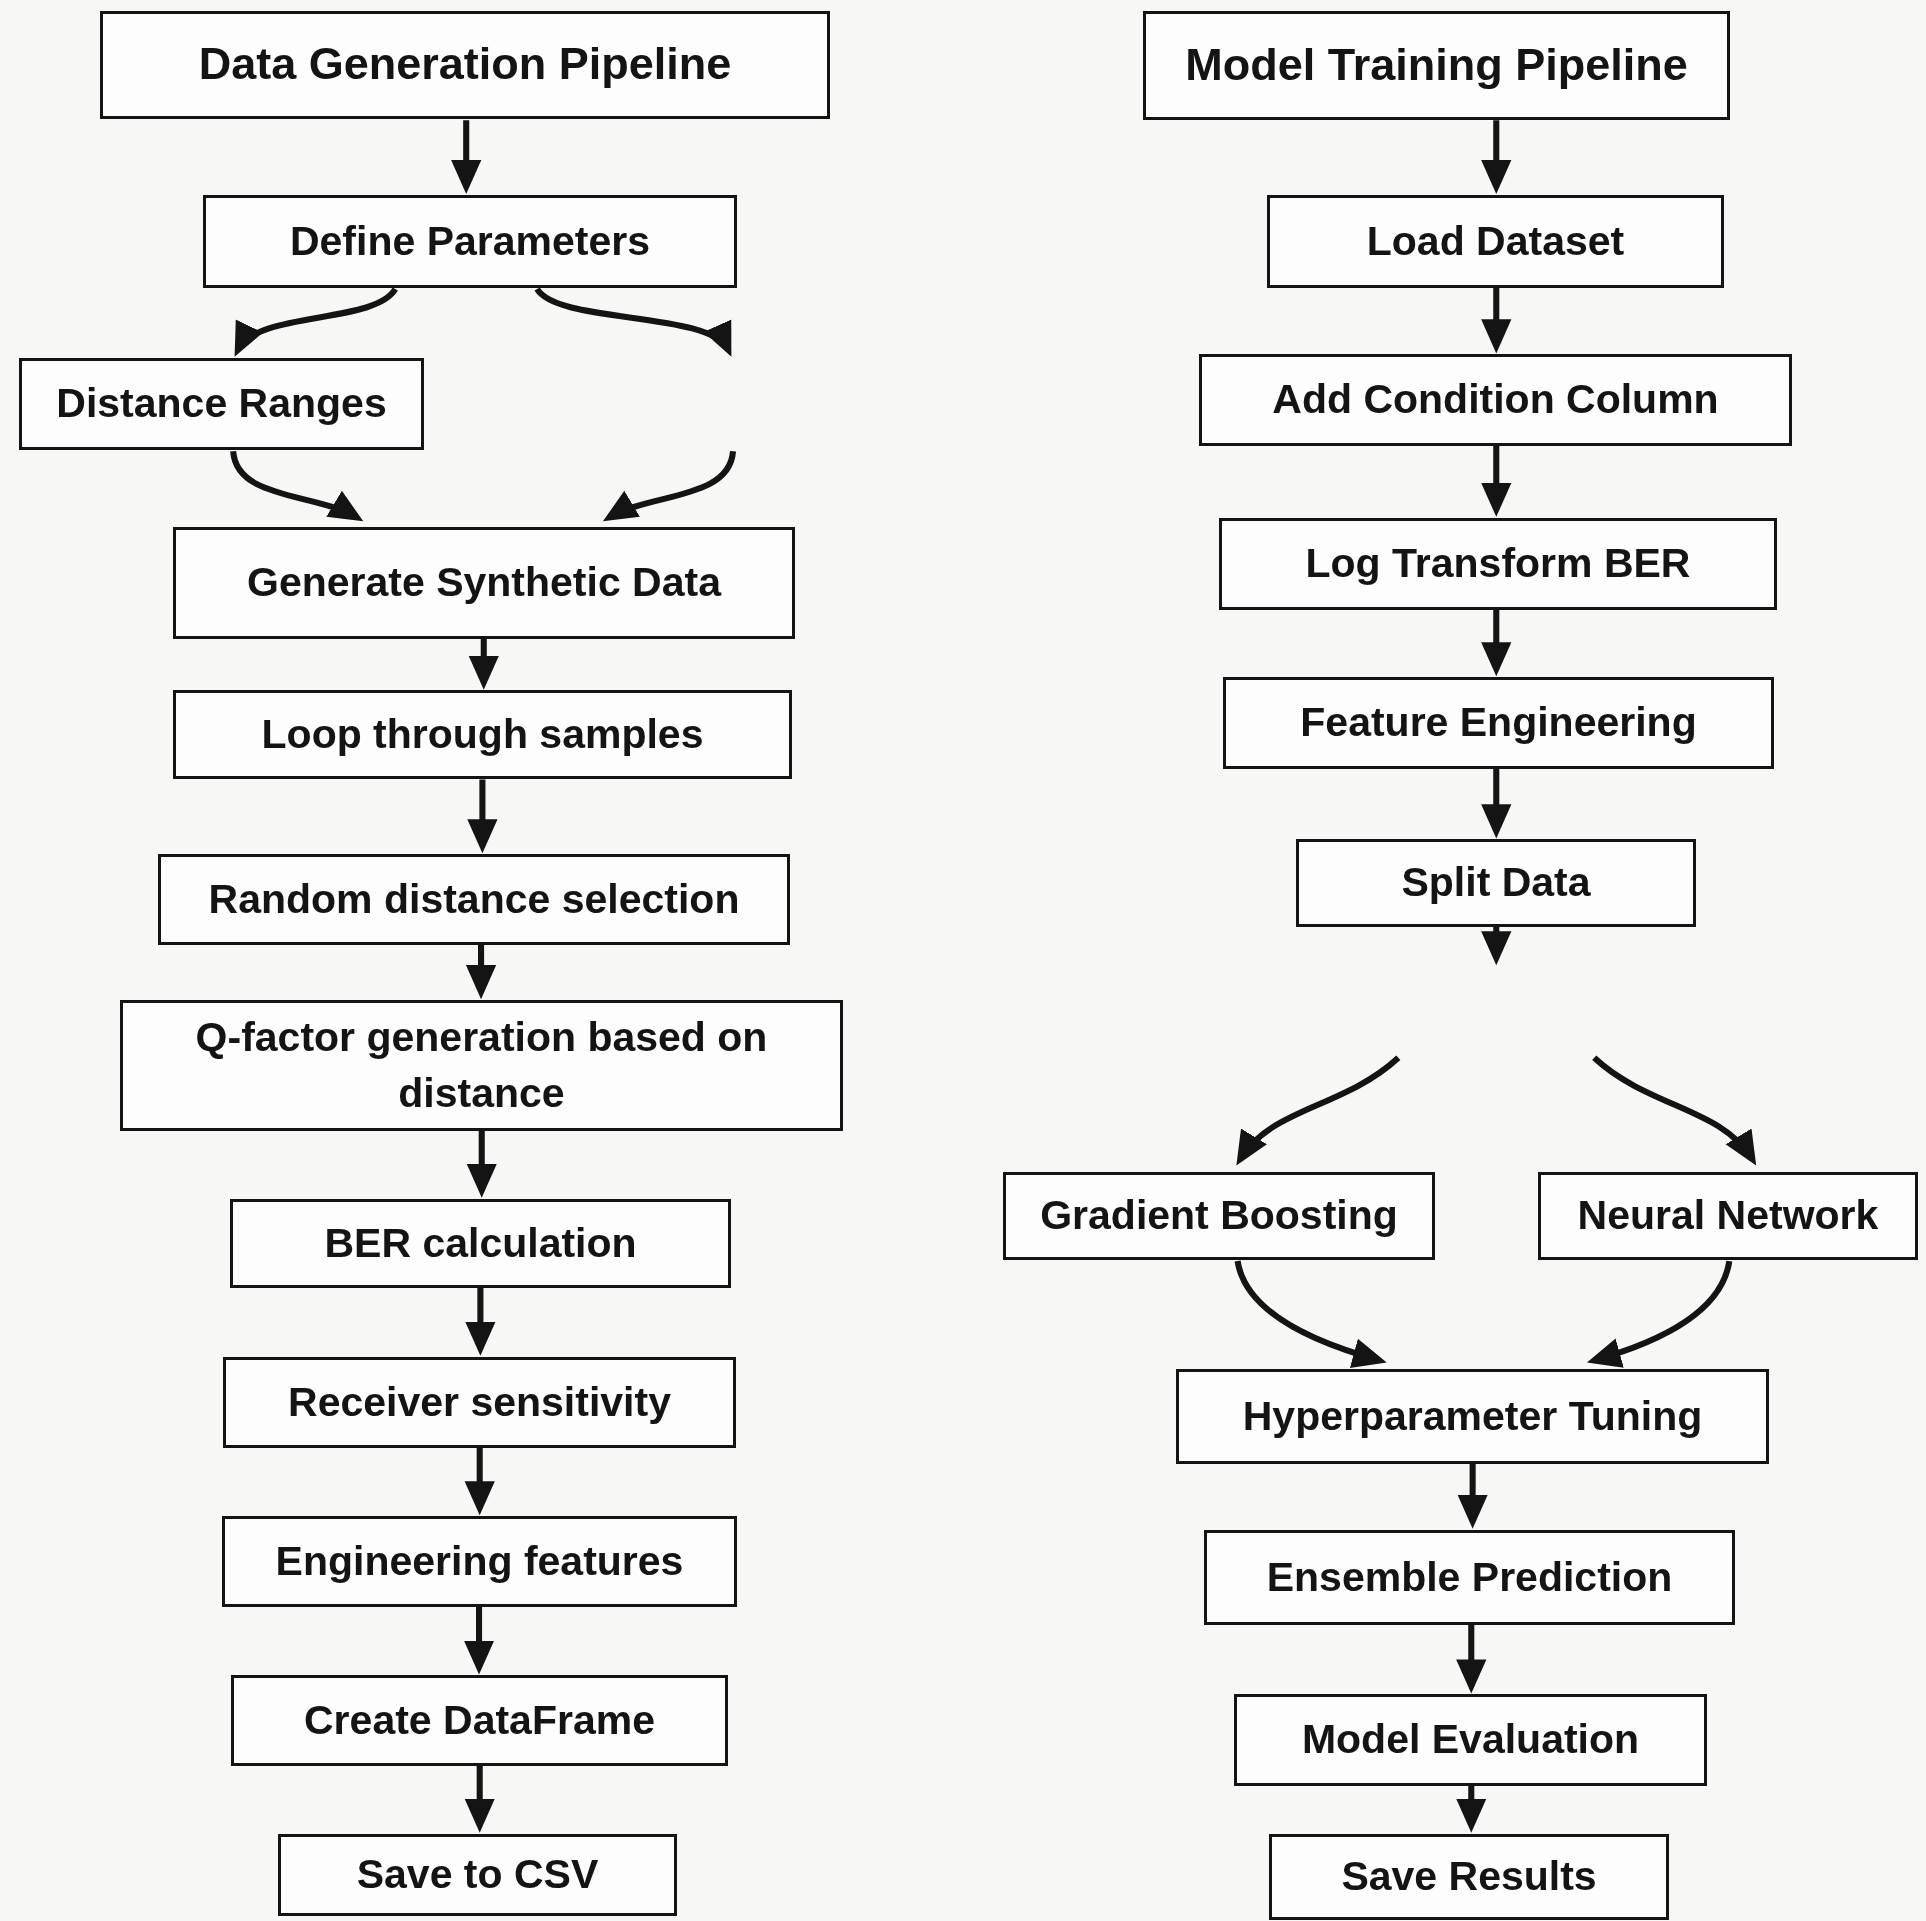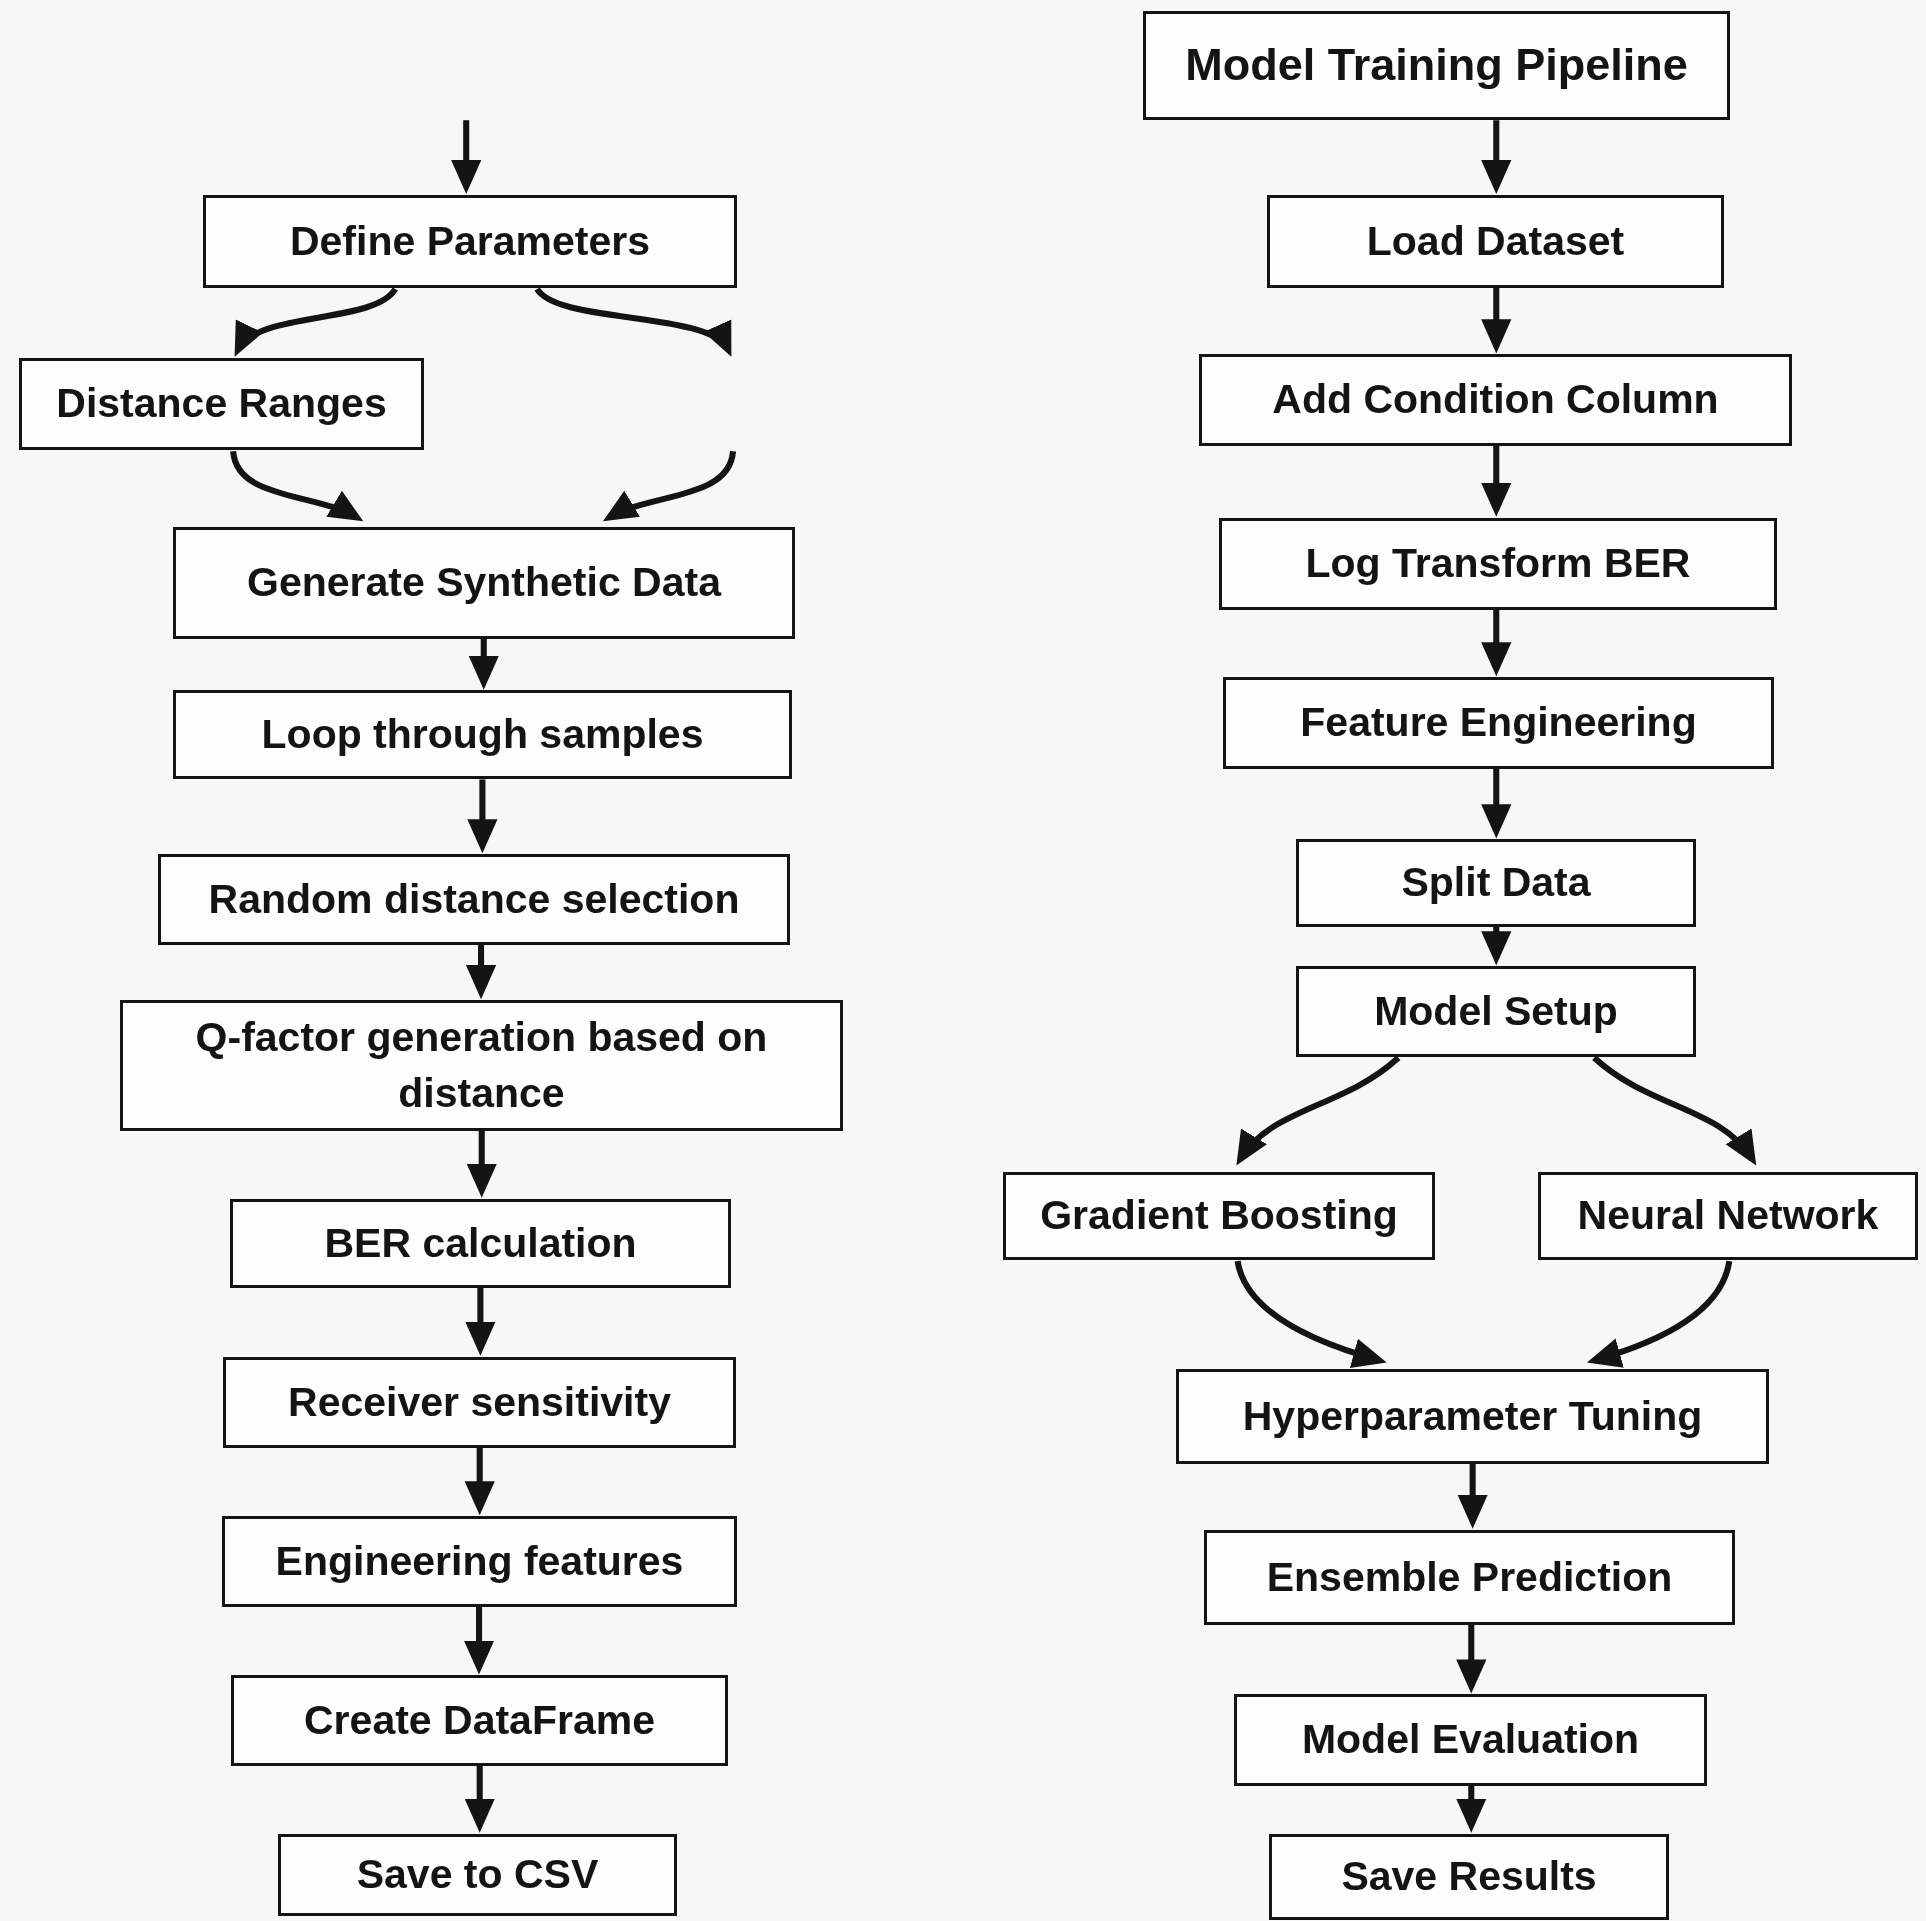--- a/index.html
+++ b/index.html
@@ -79,20 +79,23 @@
     <path class="flow" marker-end="url(#ah)" d="M2215 1372 L2215 1418"></path>
     <path class="flow" marker-end="url(#ah)" d="M2070 1566 C1990 1640, 1882 1640, 1836 1716"></path>
     <path class="flow" marker-end="url(#ah)" d="M2360 1566 C2440 1640, 2548 1640, 2594 1716"></path>
     <path class="flow" marker-end="url(#ah)" d="M1832 1867 C1845 1950, 1962 1992, 2042 2014"></path>
     <path class="flow" marker-end="url(#ah)" d="M2560 1867 C2548 1950, 2438 1992, 2360 2014"></path>
     <path class="flow" marker-end="url(#ah)" d="M2180 2166 L2180 2252"></path>
     <path class="flow" marker-end="url(#ah)" d="M2178 2404 L2178 2496"></path>
     <path class="flow" marker-end="url(#ah)" d="M2178 2644 L2178 2702"></path>
   </svg>
 
+  <div class="node node--title" style="left:100px; top:10.8px; width:730px; height:108px;">
+    <span>Data Generation Pipeline</span>
+  </div>
 
   <div class="node" style="left:203px; top:195px; width:534px; height:93px;">
     <span>Define Parameters</span>
   </div>
 
   <div class="node" style="left:19px; top:358px; width:405px; height:92px;">
     <span>Distance Ranges</span>
   </div>
 
 
@@ -149,23 +152,20 @@
   </div>
 
   <div class="node" style="left:1223px; top:677px; width:551px; height:92px;">
     <span>Feature Engineering</span>
   </div>
 
   <div class="node" style="left:1296px; top:839px; width:400px; height:88px;">
     <span>Split Data</span>
   </div>
 
-  <div class="node" style="left:1296px; top:966px; width:400px; height:91px;">
-    <span>Model Setup</span>
-  </div>
 
   <div class="node" style="left:1003px; top:1172px; width:432px; height:88px;">
     <span>Gradient Boosting</span>
   </div>
 
   <div class="node" style="left:1538px; top:1172px; width:380px; height:88px;">
     <span>Neural Network</span>
   </div>
 
   <div class="node" style="left:1176px; top:1369px; width:593px; height:95px;">

